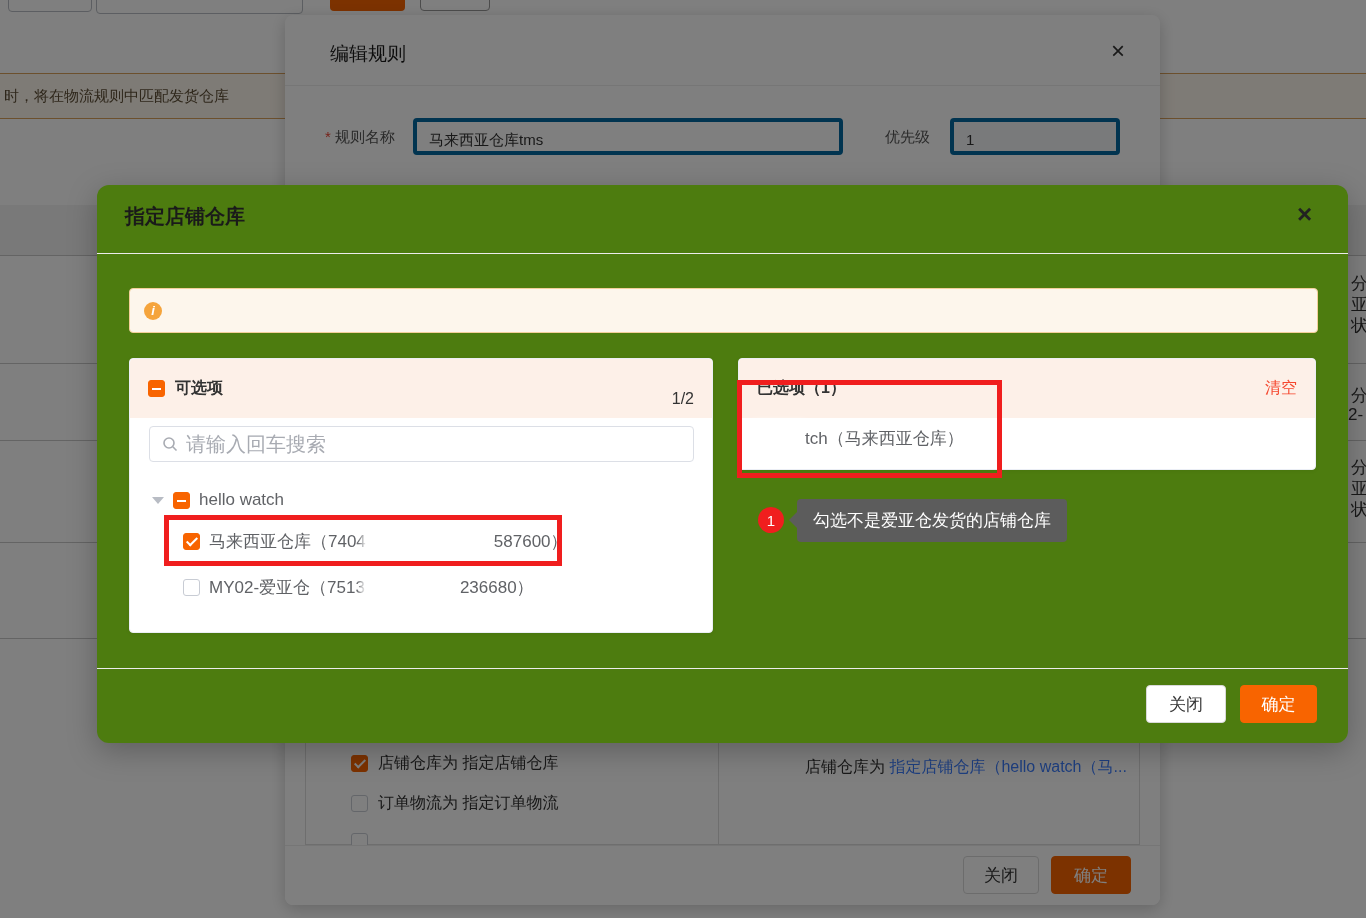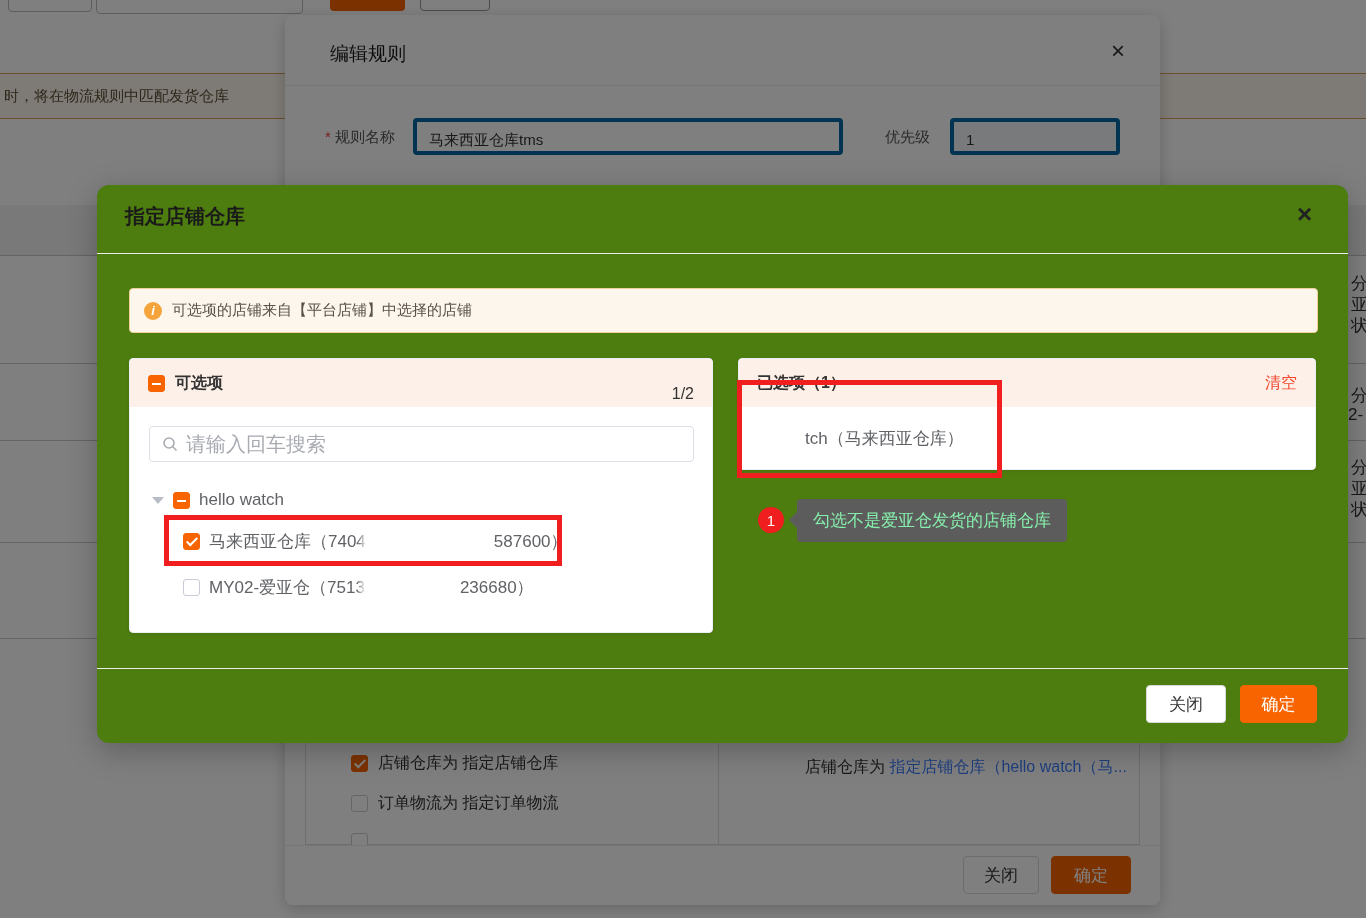--- a/index.html
+++ b/index.html
@@ -63,42 +63,42 @@
   .fm-close{position:absolute;left:1200px;top:16px;font-size:26px;font-weight:600;color:#222;
     line-height:1;cursor:pointer;}
   .fm-divider{position:absolute;left:0;top:68px;width:100%;height:1px;background:#ececec;}
   .fm-banner{position:absolute;left:32px;top:103px;width:1189px;height:45px;background:var(--banner-bg);
     border:1px solid var(--banner-border);border-radius:4px;display:flex;align-items:center;
     gap:10px;padding-left:14px;font-size:15px;color:#5a5248;}
   .info-icon{width:18px;height:18px;border-radius:50%;background:#f5a43c;color:#fff;font-size:13px;
     font-weight:bold;display:flex;align-items:center;justify-content:center;flex:none;font-style:italic;}
   .panel{position:absolute;border:1px solid #ebeef5;border-radius:4px;background:#fff;
     box-shadow:0 1px 4px rgba(0,0,0,.06);}
-  .panel-header{height:48px;background:var(--panel-header-bg);border-radius:4px 4px 0 0;
+  .panel-header{height:59px;background:var(--panel-header-bg);border-radius:4px 4px 0 0;
     display:flex;align-items:center;padding:0 18px;gap:10px;}
   .panel-title{font-size:16px;font-weight:bold;color:#333;}
   .panel-counter{margin-left:auto;font-size:16px;color:#333;margin-top:21px;}
   .clear-link{margin-left:auto;font-size:16px;color:var(--clear);cursor:pointer;}
   .search-box{position:absolute;left:19px;top:67px;width:545px;height:36px;border:1px solid #dcdfe6;
     border-radius:4px;display:flex;align-items:center;padding:0 12px;gap:8px;}
   .search-box .ph{font-size:20px;color:#a8abb2;}
   .tree-row{position:absolute;display:flex;align-items:center;gap:9px;font-size:17px;color:#606266;}
   .caret{width:0;height:0;border-left:6px solid transparent;border-right:6px solid transparent;
     border-top:7px solid #b8bcc4;flex:none;}
   .blur-patch{display:inline-block;height:20px;background:#fff;border-radius:3px;
     box-shadow:0 0 6px 4px rgba(255,255,255,.98);vertical-align:middle;}
   .sel-item{position:absolute;left:14px;top:66px;font-size:17px;color:#606266;display:flex;
     align-items:center;}
 
   
   .anno{position:absolute;z-index:40;}
   .red-box{border:5px solid var(--red);}
   .badge{width:26px;height:26px;border-radius:50%;background:var(--red);color:#fff;font-size:15px;
     display:flex;align-items:center;justify-content:center;}
-  .tooltip{height:43px;background:var(--tooltip-bg);border-radius:4px;color:#86efac;font-size:17px;
+  .tooltip{height:43px;background:var(--tooltip-bg);border-radius:4px;color:#ffffff;font-size:17px;
     display:flex;align-items:center;padding:0 16px;white-space:nowrap;}
   .tooltip::before{content:"";position:absolute;left:-8px;top:13px;width:0;height:0;
     border-top:8px solid transparent;border-bottom:8px solid transparent;
     border-right:8px solid var(--tooltip-bg);}
 </style>
 </head>
 <body>
 
 <div class="screen">
 
@@ -176,21 +176,20 @@
 
   <div class="overlay"></div>
 
   <div class="front-modal">
     <div class="fm-title">指定店铺仓库</div>
     <div class="fm-close">×</div>
     <div class="fm-divider"></div>
 
     <div class="fm-banner">
       <span class="info-icon">i</span>
-      <span>可选项的店铺来自【平台店铺】中选择的店铺</span>
     </div>
 
     <div class="panel" style="left:32px;top:173px;width:584px;height:275px;">
       <div class="panel-header">
         <span class="cb indet"></span>
         <span class="panel-title">可选项</span>
         <span class="panel-counter">1/2</span>
       </div>
 
       <div class="search-box">

